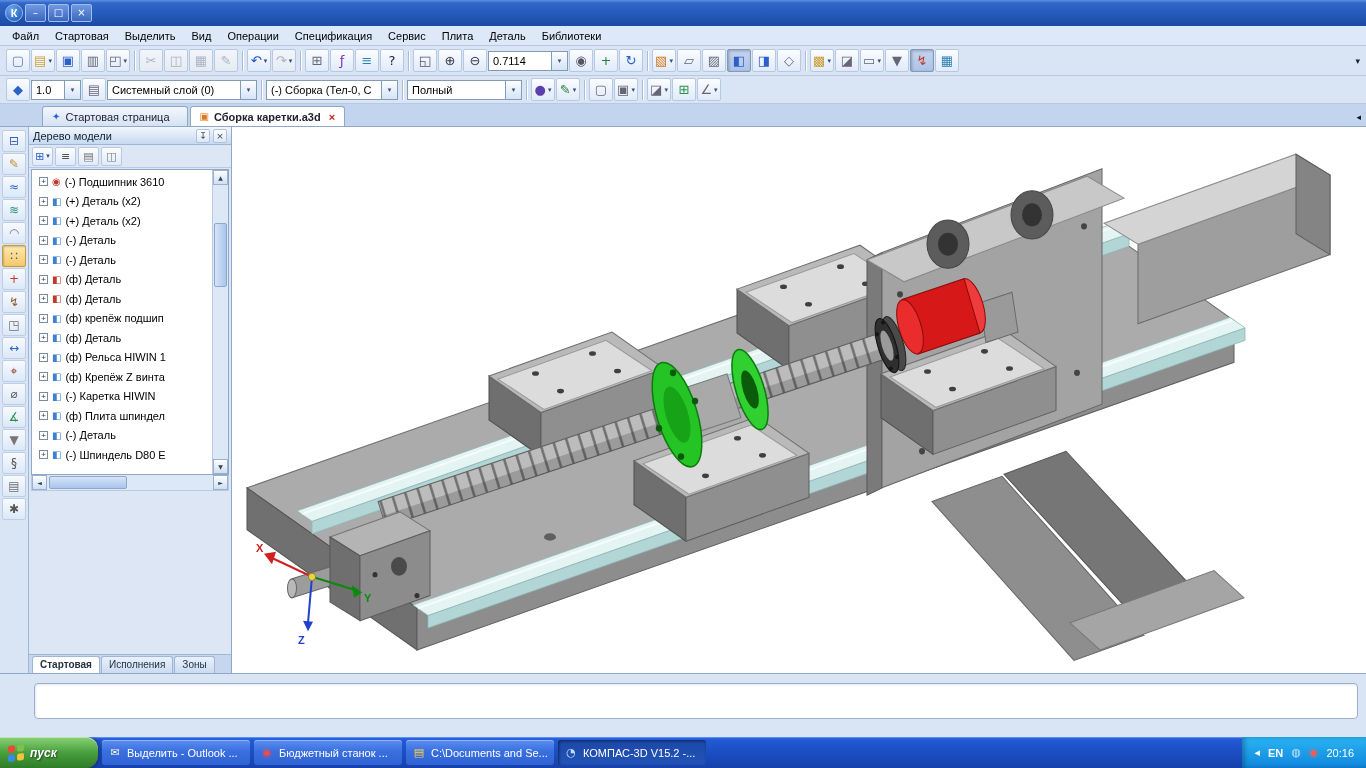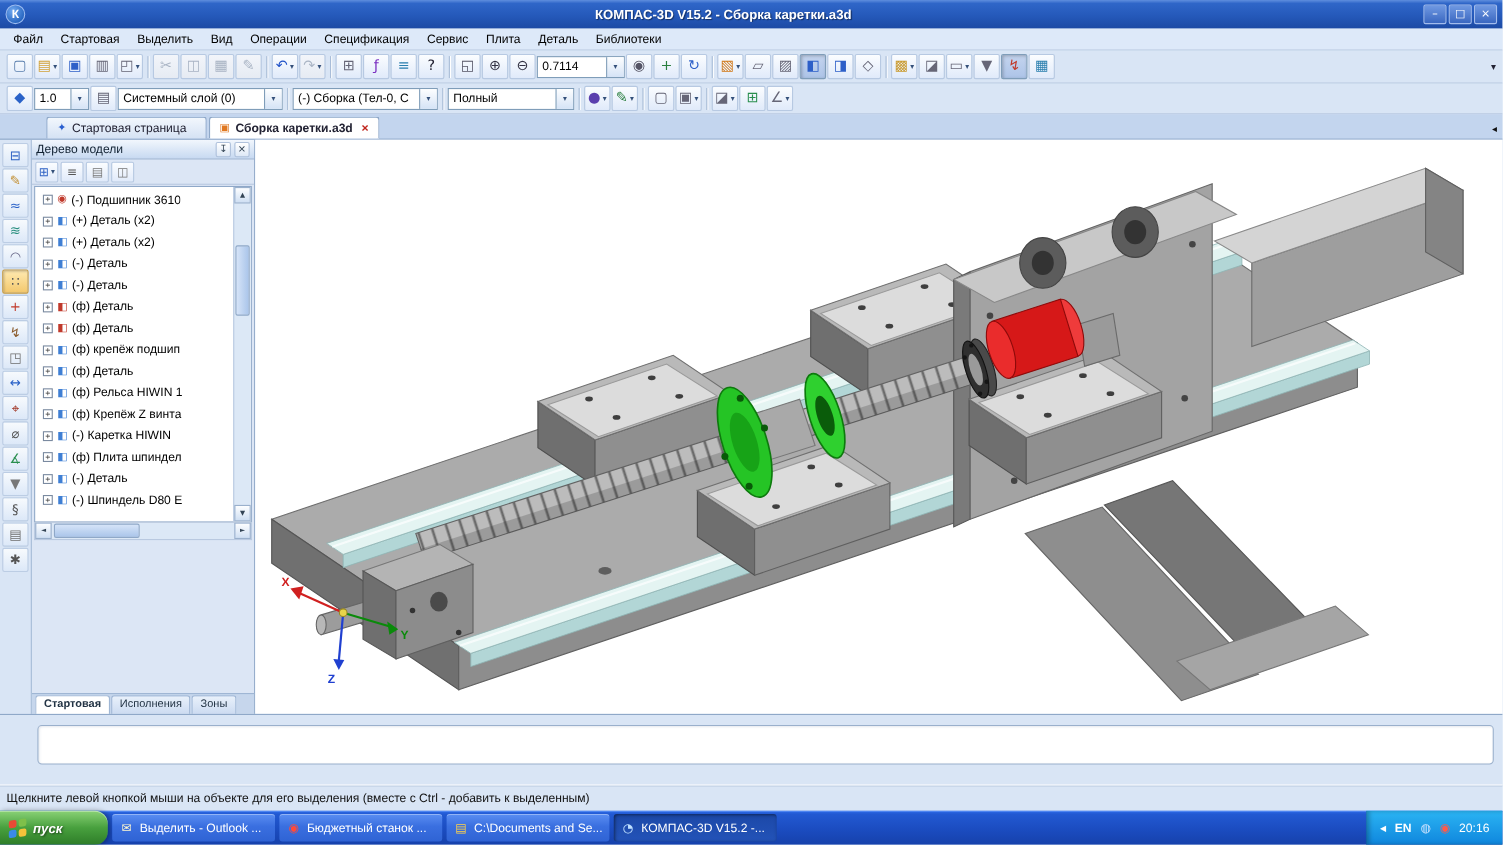--- a/index.html
+++ b/index.html
@@ -132,21 +132,20 @@
   .tray-icon{font-size:11px;}
   .tray-lang{font-weight:bold;}
 </style>
 </head>
 <body>
 
 <div class="screen">
 
   <div class="titlebar">
     <span class="app-icon">К</span>
-    <span class="title-text">КОМПАС-3D V15.2  -  Сборка каретки.a3d</span>
     <span class="repeat-host">
       
     
         <span class="win-btn">–</span>
       
         <span class="win-btn">□</span>
       
         <span class="win-btn">×</span>
       </span>
   </div>
@@ -879,23 +878,20 @@
           <text x="66" y="494" font-size="11" font-weight="bold" fill="#2040d0">Z</text>
         </g>
       </svg>
     </div>
   </div>
 
   <div class="propbar">
     <div class="prop-field"></div>
   </div>
 
-  <div class="statusbar">
-    <span>Щелкните левой кнопкой мыши на объекте для его выделения (вместе с Ctrl - добавить к выделенным)</span>
-  </div>
 
   <div class="taskbar">
     <div class="start">
       <span class="flag">
         <i style="background:#e84a35"></i>
           <i style="background:#7ec04a"></i>
           <i style="background:#3a8ae8"></i>
           <i style="background:#f5c23a"></i>
       </span>
       <span class="start-label">пуск</span>

